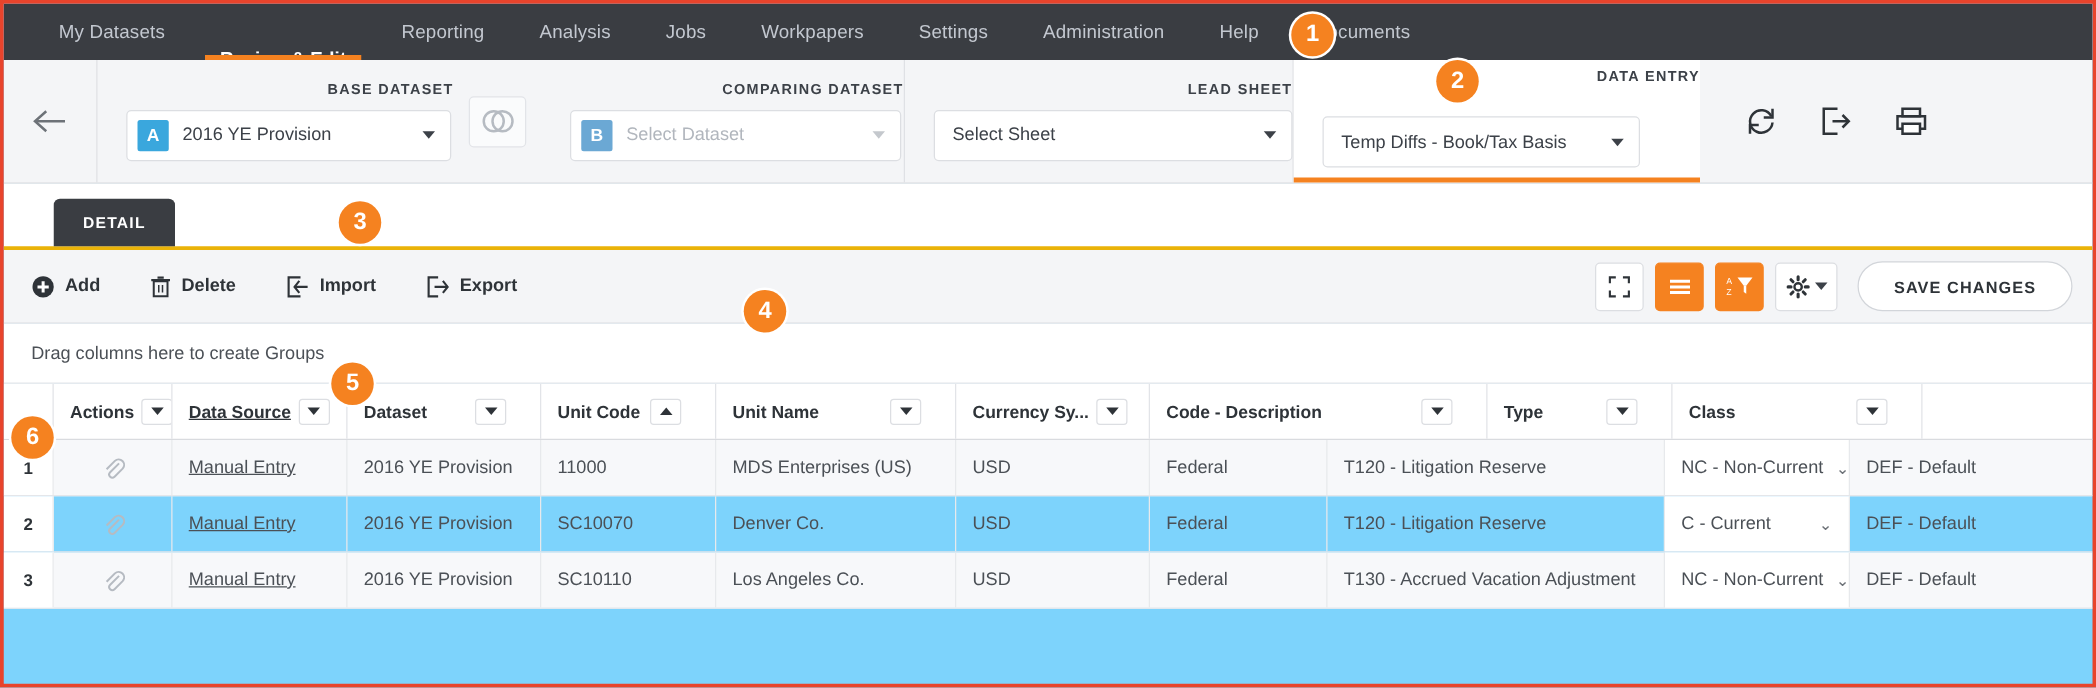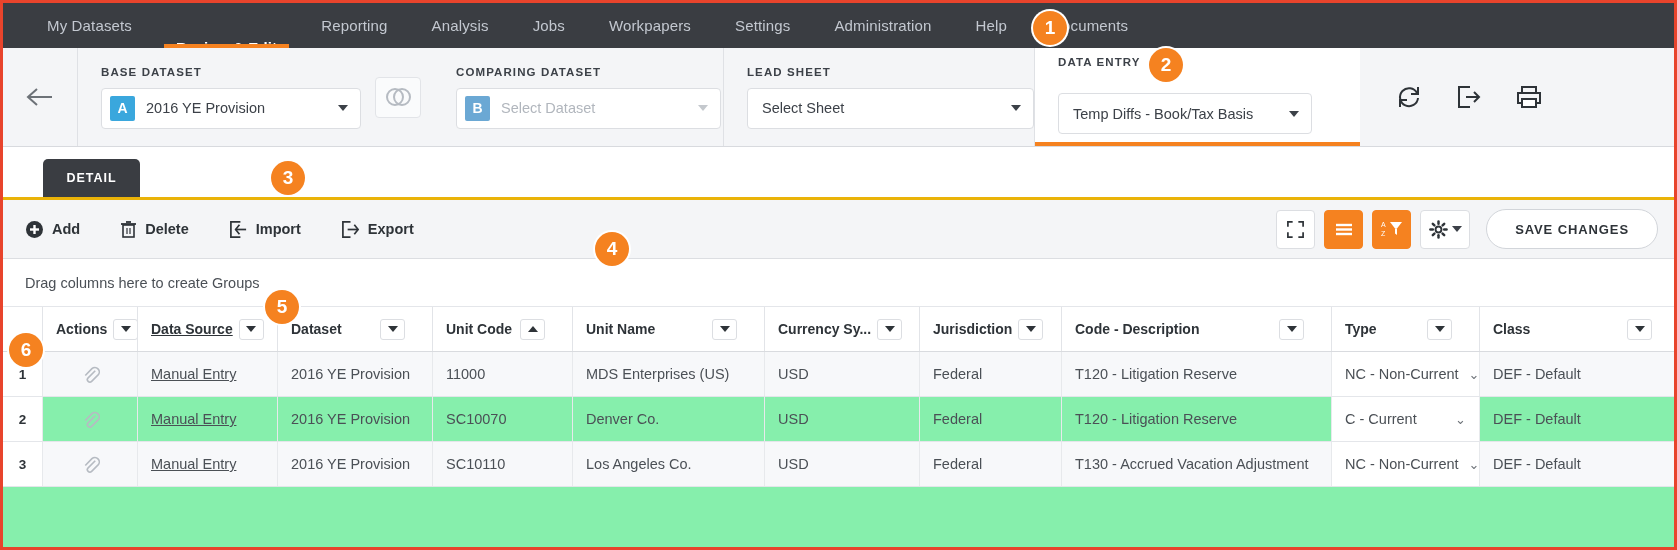--- a/index.html
+++ b/index.html
@@ -8,22 +8,23 @@
     width:1677px; height:550px;
     font-family:"Liberation Sans", sans-serif;
     background:#ffffff;
     overflow:hidden;
     position:relative;
   }
   
   #app {
     position:absolute; left:0; top:0; width:1677px; height:550px;
     border:3px solid #e8442c;
-    background:#86efac;
+    background:#7dd3fc;
     overflow:hidden;
+    text-align:right;
   }
   
   .topnav {
     height:45px; background:#3a3d42; display:flex; align-items:stretch;
     padding-left:22px; position:relative;
   }
   .navitem {
     display:flex; align-items:center; padding:0 22px;
     color:#c3c8d0; font-size:15px; letter-spacing:.15px;
     position:relative; cursor:pointer; white-space:nowrap;
@@ -419,26 +420,20 @@
         <span class="hbtn">
             <i class="arr-d"></i>
           </span>
       </div>
       <div class="hcell c-currency">
         <span>Currency Sy...</span>
         <span class="hbtn">
             <i class="arr-d"></i>
           </span>
       </div>
-      <div class="hcell c-jurisdiction">
-        <span>Jurisdiction</span>
-        <span class="hbtn">
-            <i class="arr-d"></i>
-          </span>
-      </div>
       <div class="hcell c-codedesc">
         <span>Code - Description</span>
         <span class="hbtn">
             <i class="arr-d"></i>
           </span>
       </div>
       <div class="hcell c-type">
         <span>Type</span>
         <span class="hbtn">
             <i class="arr-d"></i>

